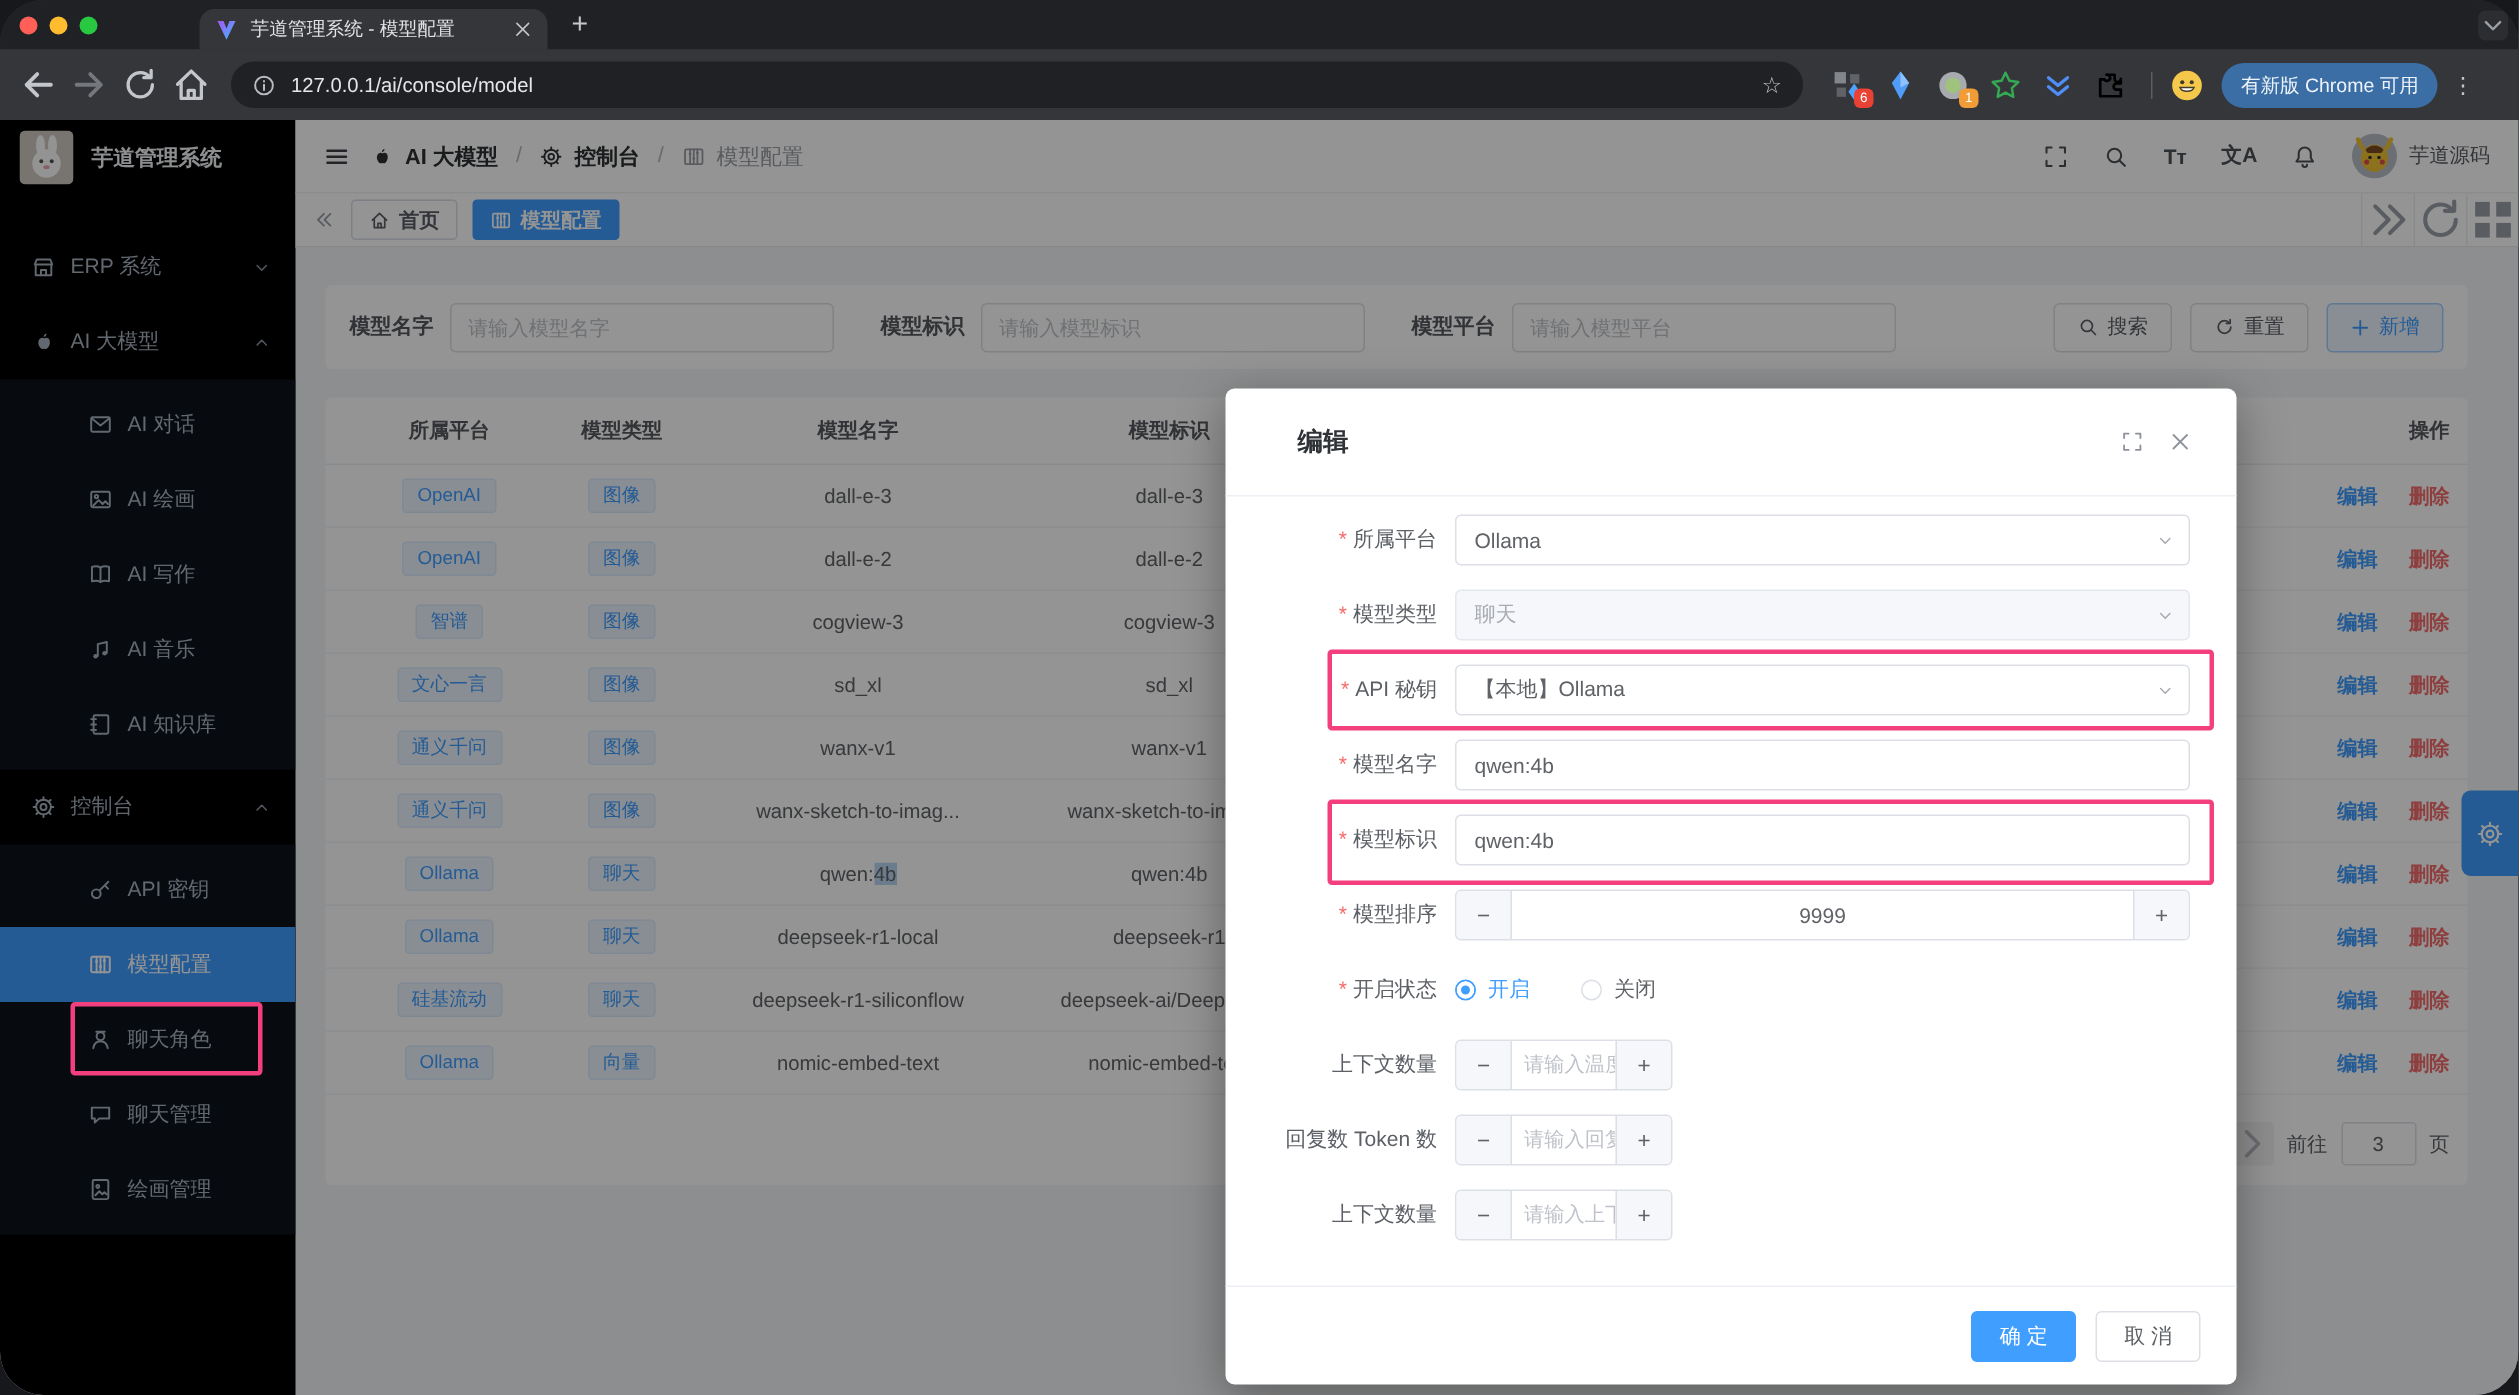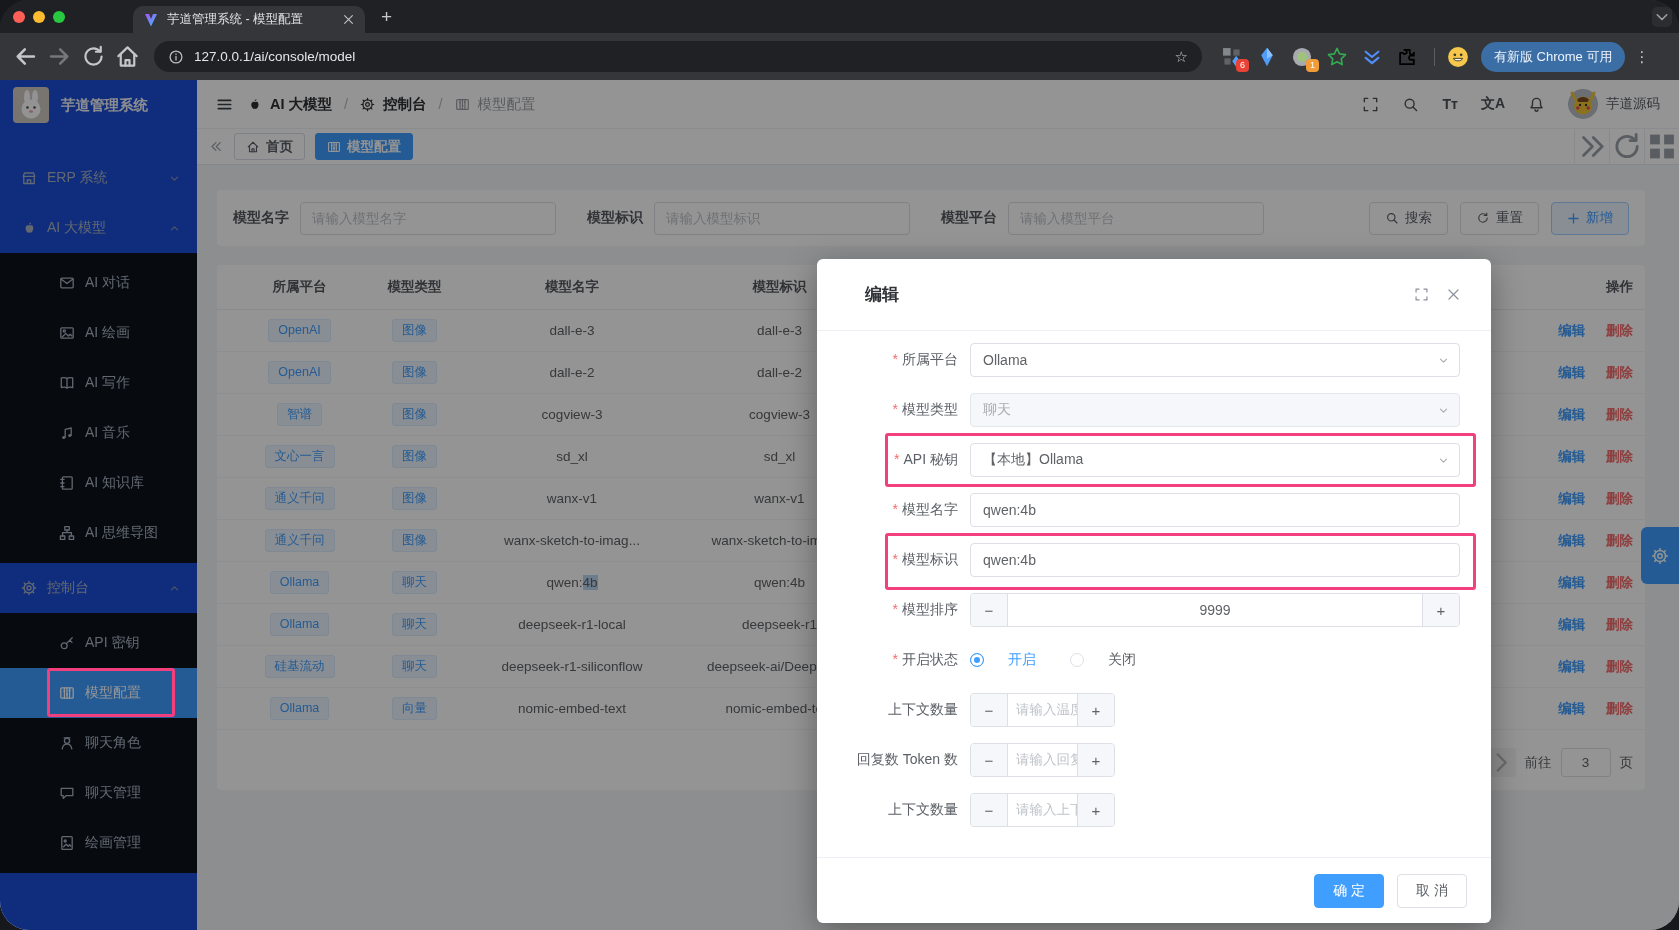--- a/index.html
+++ b/index.html
@@ -34,21 +34,21 @@
            font-size:9px; color:#fff; display:flex; align-items:center; justify-content:center; padding:0 2px; }
   .vsep { width:1px; height:18px; background:#5a5d61; margin:0 10px 0 16px; }
   .update-chip { margin-left:12px; height:30px; border-radius:15px; background:#3a6ea5; color:#eef3fb;
                  padding:0 13px; font-size:13px; display:flex; align-items:center; white-space:nowrap; }
   .kebab { color:#c3c6ca; font-size:15px; margin-left:9px; letter-spacing:0; }
 
   
   .app { position:absolute; top:80px; left:0; right:0; bottom:0; background:#f3f4f7; overflow:hidden; }
 
   
-  .sidebar { position:absolute; top:0; left:0; bottom:0; width:197px; background:#1d4ed8; overflow:hidden; }
+  .sidebar { position:absolute; top:0; left:0; bottom:0; width:197px; background:#000000; overflow:hidden; }
   .logo-row { height:50px; display:flex; align-items:center; padding-left:13px; gap:12px; }
   .logo-title { color:#f2f4f7; font-size:14.5px; font-weight:bold; white-space:nowrap; }
   .menu { margin-top:23px; }
   .menu-item { height:50px; display:flex; align-items:center; color:#a9b3c1; font-size:14px; cursor:pointer; white-space:nowrap; }
   .menu-item.top { padding:0 16px 0 21px; }
   .menu-item.sub { padding-left:59px; }
   .menu-sub { background:#0d131d; padding:5px 0; }
   .menu-item .mi-icon { margin-right:10px; color:#a9b3c1; }
   .menu-item .mi-chev { margin-left:auto; color:#8d97a5; }
   .menu-item.active { background:#409eff; color:#fff; }
@@ -141,21 +141,21 @@
   .num.full { width:100%; }
   .num.small { width:145px; }
   .num-btn { width:37px; background:#f5f7fa; color:#5f6266; display:flex; align-items:center;
              justify-content:center; font-size:15px; cursor:pointer; flex:none; }
   .num-btn.minus { border-right:1px solid #dcdfe6; }
   .num-btn.plus { border-left:1px solid #dcdfe6; }
   .num-val { flex:1; display:flex; align-items:center; justify-content:center; font-size:14px; color:#5f6266; }
   .num-ph { flex:1; display:flex; align-items:center; padding-left:8px; font-size:13.5px; color:#bfc3c9;
             white-space:nowrap; overflow:hidden; }
   .radio-group { display:flex; align-items:center; gap:34px; }
-  .radio { display:flex; align-items:center; gap:24px; font-size:14px; color:#5f6266; cursor:pointer; }
+  .radio { display:flex; align-items:center; gap:8px; font-size:14px; color:#5f6266; cursor:pointer; }
   .rdot { width:14px; height:14px; border-radius:50%; border:1px solid #dcdfe6; background:#fff; flex:none; }
   .radio.on { color:#409eff; }
   .radio.on .rdot { border-color:#409eff; background:#409eff; box-shadow:inset 0 0 0 3px #fff; }
   .dlg-foot { position:absolute; bottom:0; left:0; right:0; height:66px; border-top:1px solid #edeff4;
               display:flex; align-items:center; justify-content:flex-end; padding:0 24px; gap:13px; }
   .btn-confirm { background:#409eff; border:1px solid #409eff; color:#fff; height:34px; padding:0 18px;
                  border-radius:4px; font-size:14px; cursor:pointer; font-family:inherit; }
   .btn-cancel { background:#fff; border:1px solid #dcdfe6; color:#5c6066; height:34px; padding:0 18px;
                 border-radius:4px; font-size:14px; cursor:pointer; font-family:inherit; }
 
@@ -370,31 +370,20 @@
       <span>AI 音乐</span>
             </div>
             <div class="menu-item sub">
               <span class="mi-icon i" style="width:16px;height:16px">
                 <svg viewBox="0 0 16 16" fill="none" stroke="currentColor" stroke-width="1.3" stroke-linecap="round" stroke-linejoin="round">
                   <rect x="3.4" y="1.8" width="9.8" height="12.4" rx="1"></rect>
                   <path d="M1.8 4.4h3.2M1.8 8h3.2M1.8 11.6h3.2"></path>
                 </svg>
               </span>
       <span>AI 知识库</span>
-            </div>
-            <div class="menu-item sub">
-              <span class="mi-icon i" style="width:16px;height:16px">
-                <svg viewBox="0 0 16 16" fill="none" stroke="currentColor" stroke-width="1.3" stroke-linecap="round" stroke-linejoin="round">
-                  <rect x="5.8" y="1.6" width="4.4" height="3.4"></rect>
-                  <rect x="1.4" y="11" width="4.4" height="3.4"></rect>
-                  <rect x="10.2" y="11" width="4.4" height="3.4"></rect>
-                  <path d="M8 5v2.6M3.6 11V7.6h8.8V11"></path>
-                </svg>
-              </span>
-      <span>AI 思维导图</span>
             </div>
           </div>
           <div class="menu-item top">
             <span class="mi-icon i" style="width:16px;height:16px">
               <svg viewBox="0 0 16 16" fill="none" stroke="currentColor" stroke-width="1.3" stroke-linecap="round" stroke-linejoin="round">
                 <circle cx="8" cy="8" r="2"></circle>
                 <circle cx="8" cy="8" r="4.9"></circle>
                 <path d="M8 1.4v1.7M8 12.9v1.7M1.4 8h1.7M12.9 8h1.7M3.3 3.3l1.2 1.2M11.5 11.5l1.2 1.2M12.7 3.3l-1.2 1.2M4.5 11.5l-1.2 1.2"></path>
               </svg>
             </span>

